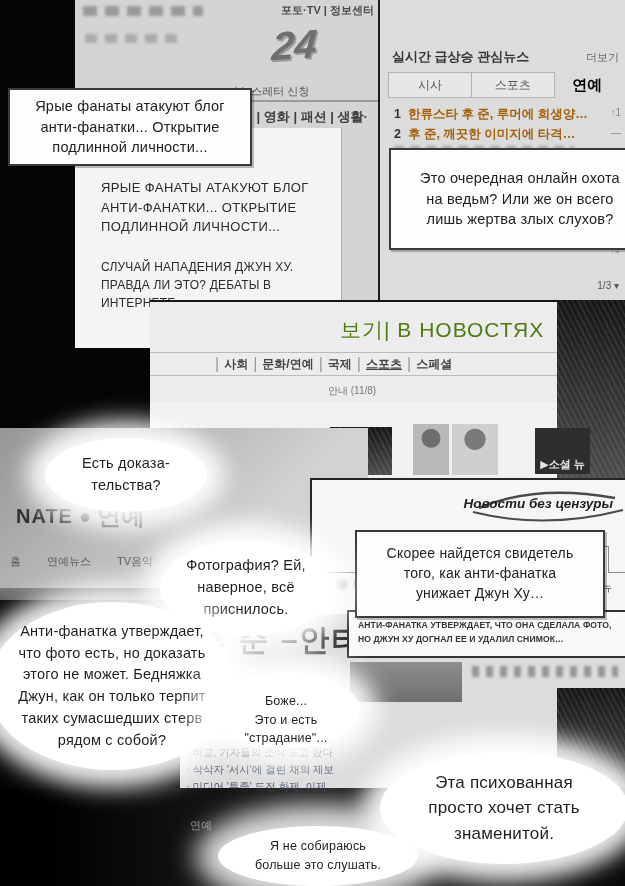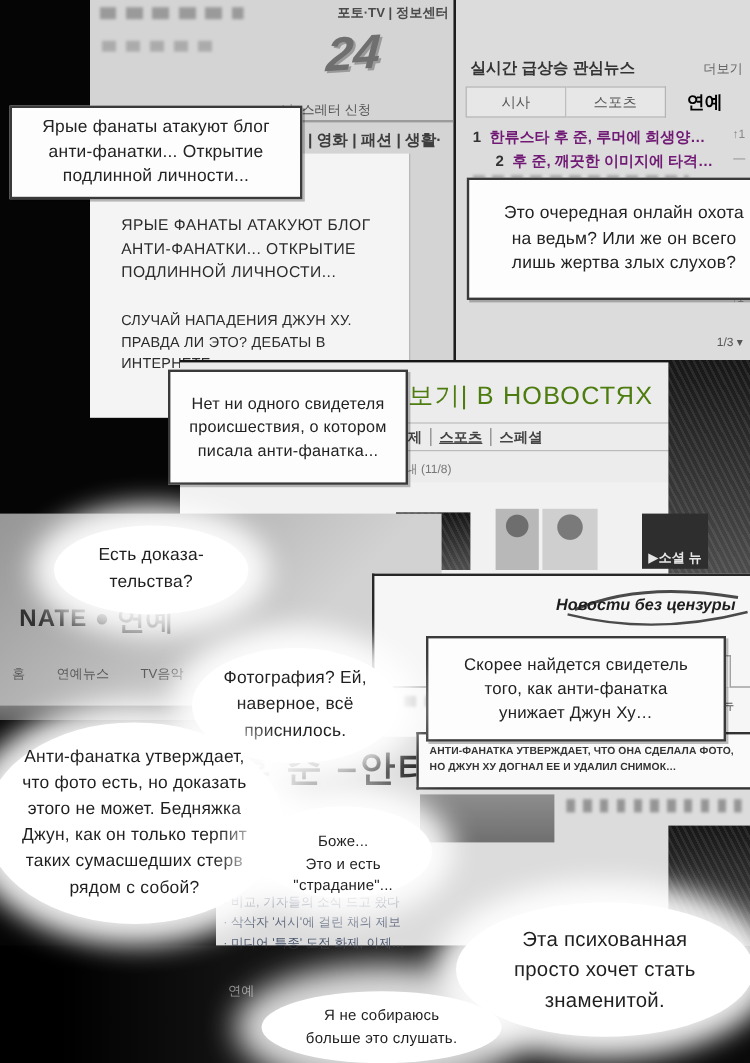--- a/index.html
+++ b/index.html
@@ -7,21 +7,21 @@
         font-family:"Liberation Sans","DejaVu Sans",sans-serif;color:#2b2b2b;}
   .abs{position:absolute;}
   .panel{background:#d6d6d6;}
   .dots{background-image:radial-gradient(circle,rgba(0,0,0,0.07) 1px,transparent 1.1px);background-size:3px 3px;}
   .box{background:#fdfdfd;border:2px solid #3a3a3a;box-shadow:2px 2px 0 rgba(0,0,0,0.25);
        display:flex;flex-direction:column;align-items:center;justify-content:center;text-align:center;z-index:10;}
   .box .ln{font-size:14.5px;line-height:1.42;letter-spacing:.2px;color:#222;}
   .bubble{background:#fff;border-radius:50%;box-shadow:0 0 22px 18px rgba(255,255,255,.92);
           display:flex;flex-direction:column;align-items:center;justify-content:center;text-align:center;z-index:30;}
   .bubble .ln{font-size:14.5px;line-height:1.5;color:#1f1f1f;letter-spacing:.2px;}
-  .kr{color:#701a75;}
+  .kr{color:#a16207;}
   .blurbar{filter:blur(1.5px);opacity:.55;}
   .sep{color:#999;padding:0 5px;}
   .darknoise{background:
      repeating-linear-gradient(63deg,rgba(255,255,255,.08) 0 2px,transparent 2px 5px),
      linear-gradient(180deg,#161616,#4e4e4e);}
 </style>
 </head>
 <body>
 
 <div id="page">
@@ -55,21 +55,21 @@
     <div class="abs" style="left:8px;top:72px;width:232px;height:26px;display:flex;">
       <div class="kr" style="flex:1;border:1px solid #b3b3b3;background:#e7e7e7;font-size:12px;display:flex;align-items:center;justify-content:center;color:#555;">시사</div>
       <div class="kr" style="flex:1;border:1px solid #b3b3b3;border-left:none;background:#e7e7e7;font-size:12px;display:flex;align-items:center;justify-content:center;color:#555;">스포츠</div>
       <div class="kr" style="flex:.8;font-size:15px;font-weight:bold;display:flex;align-items:center;justify-content:center;color:#000;">연예</div>
     </div>
     <div class="abs" style="left:14px;top:106px;font-size:12.5px;font-weight:bold;color:#333;">
       <span>1</span>&nbsp;
       <span class="kr">한류스타 후 준, 루머에 희생양…</span>
     </div>
     <div class="abs" style="right:6px;top:107px;font-size:10px;color:#888;">↑1</div>
-    <div class="abs" style="left:14px;top:126px;font-size:12.5px;font-weight:bold;color:#333;margin-left:19px;">
+    <div class="abs" style="left:14px;top:126px;font-size:12.5px;font-weight:bold;color:#333;">
       <span>2</span>&nbsp;
       <span class="kr">후 준, 깨끗한 이미지에 타격…</span>
     </div>
     <div class="abs" style="right:6px;top:127px;font-size:10px;color:#888;">—</div>
     <div class="abs blurbar" style="left:14px;top:146px;width:180px;height:9px;background:repeating-linear-gradient(90deg,#777 0 10px,transparent 10px 16px);"></div>
 
     <div class="abs" style="right:7px;top:162px;font-size:10px;color:#999;">—</div>
     <div class="abs" style="right:7px;top:192px;font-size:10px;color:#999;">↑2</div>
     <div class="abs" style="right:7px;top:218px;font-size:10px;color:#999;">↑2</div>
     <div class="abs" style="right:7px;top:244px;font-size:10px;color:#999;">↑1</div>
@@ -108,25 +108,20 @@
       <div class="abs" style="left:263px;top:22px;width:36px;height:51px;background:radial-gradient(circle at 50% 28%,#6e6e6e 22%,#b8b8b8 24%);"></div>
       <div class="abs" style="left:302px;top:22px;width:46px;height:51px;background:radial-gradient(circle at 50% 30%,#7a7a7a 24%,#cfcfcf 26%);"></div>
     </div>
   </div>
 
   <div class="abs darknoise" style="left:557px;top:300px;width:68px;height:182px;z-index:2;"></div>
   <div class="abs" style="left:535px;top:428px;width:55px;height:46px;background:#2e2e2e;z-index:3;display:flex;align-items:flex-end;justify-content:center;">
     <span class="kr" style="color:#e6e6e6;font-size:11px;font-weight:bold;padding-bottom:2px;">▶소셜 뉴</span>
   </div>
 
-  <div class="abs box" style="left:140px;top:308px;width:196px;height:92px;">
-    <div class="ln" style="font-size:13.5px;">Нет ни одного свидетеля</div>
-    <div class="ln" style="font-size:13.5px;">происшествия, о котором</div>
-    <div class="ln" style="font-size:13.5px;">писала анти-фанатка...</div>
-  </div>
 
   <div class="abs" style="left:0;top:428px;width:368px;height:172px;background:linear-gradient(135deg,#969696,#d2d2d2 65%);z-index:1;">
     <div class="abs" style="left:16px;top:72px;display:flex;align-items:center;">
       <span style="font-size:20px;font-weight:bold;color:#2e2e2e;letter-spacing:1px;">NATE</span>
       <span style="font-size:20px;color:#3a3a3a;margin:0 6px;">●</span>
       <span class="kr" style="font-size:24px;font-weight:bold;color:#3a3a3a;">연예</span>
     </div>
     <div class="abs" style="left:10px;top:126px;display:flex;gap:26px;filter:blur(.6px);">
       <span class="kr" style="font-size:11px;color:#5a5a5a;">홈</span>
       <span class="kr" style="font-size:11px;color:#5a5a5a;">연예뉴스</span>

